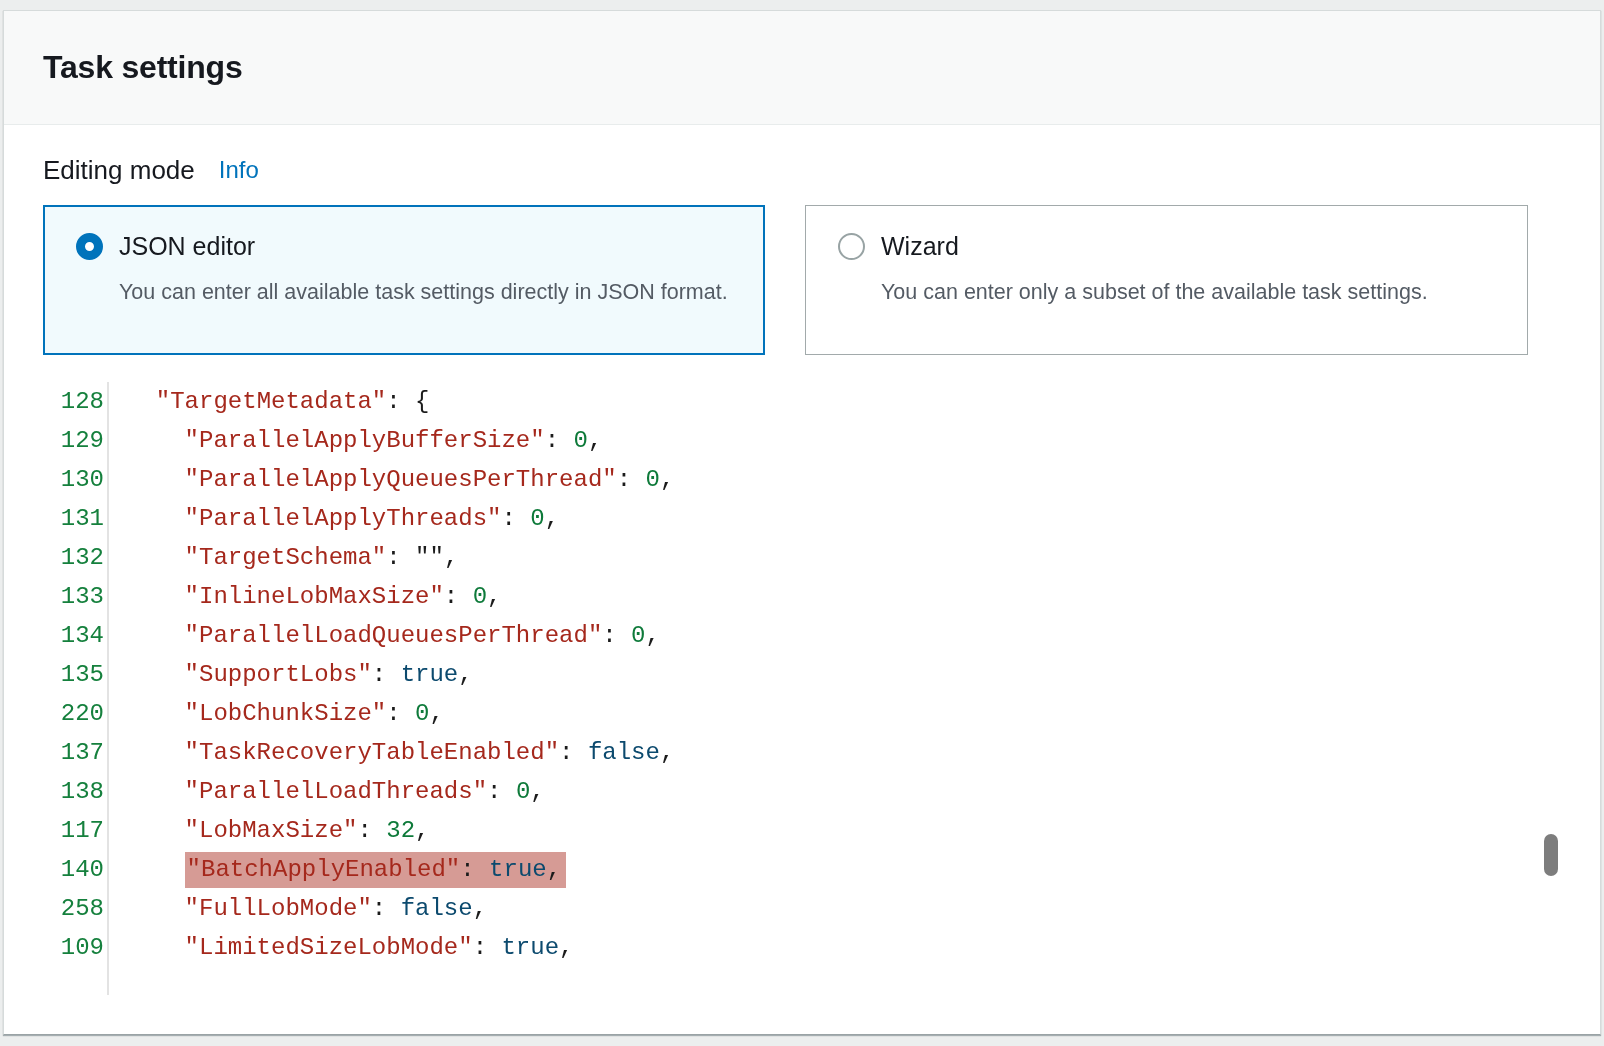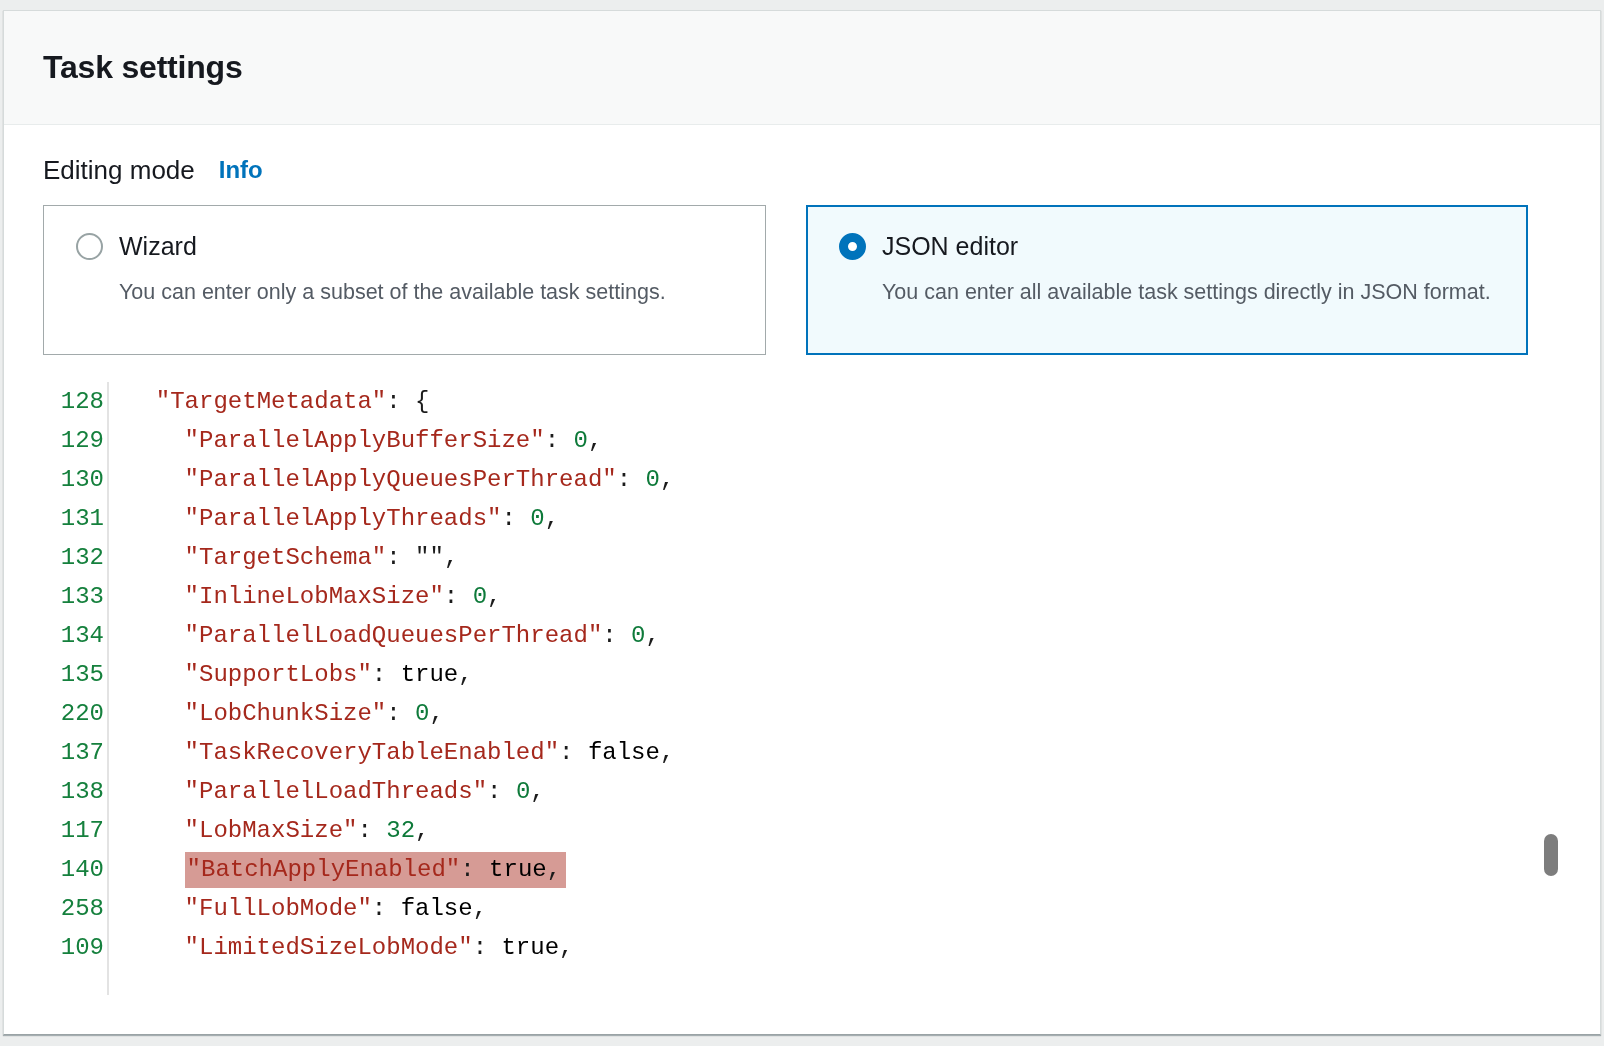--- a/index.html
+++ b/index.html
@@ -18,21 +18,21 @@
   }
   .panel-header{
     box-sizing:border-box;height:114px;
     background:#f8f9f9;border-bottom:1px solid #e8ecec;
     display:flex;align-items:center;padding-left:39px;
   }
   .panel-title{font-size:32px;font-weight:700;margin:0;letter-spacing:-0.2px;}
   .panel-body{padding:0 39px;}
   .mode-row{margin-top:28px;display:flex;align-items:center;gap:24px;}
   .mode-label{font-size:26px;line-height:34px;}
-  .info-link{font-size:24px;font-weight:700;color:#0073bb;text-decoration:none;cursor:pointer;}
+  .info-link{font-size:24px;font-weight:400;color:#0073bb;text-decoration:none;cursor:pointer;}
   .tiles{display:flex;gap:40px;margin-top:18px;}
   .tile{
     box-sizing:border-box;width:723px;height:150px;
     border:1px solid #a2aaab;background:#ffffff;
     padding:25px 26px 0 32px;display:flex;align-items:flex-start;cursor:pointer;
   }
   .tile.selected{
     width:722px;border:2px solid #0073bb;background:#f1fafd;
     padding:24px 25px 0 31px;
   }
@@ -53,53 +53,53 @@
   .gutter{
     box-sizing:content-box;width:61px;text-align:right;
     padding:0 3px 28px 0;border-right:2px solid #e3e3e3;
     color:#15803d;
   }
   .code{padding-left:18px;white-space:pre;}
   .ln,.cl{height:39px;}
   .tok-plain{color:#1b1b1b;}
   .tok-key{color:#a5281c;}
   .tok-num{color:#0e7a3a;}
-  .tok-bool{color:#000000;}
+  .tok-bool{color:#0c4a6e;}
   .tok-punct{color:#1b1b1b;}
   .hl{background:#d69b95;padding:4px 5px 5px 2px;}
   .scroll-thumb{
     position:absolute;top:823px;right:42px;
     width:14px;height:42px;border-radius:7px;background:#7d7d7d;cursor:pointer;
   }
 </style>
 </head>
 <body>
 
 <div class="panel">
   <div class="panel-header">
     <h1 class="panel-title">Task settings</h1>
   </div>
   <div class="panel-body">
     <div class="mode-row">
       <span class="mode-label">Editing mode</span>
       <a class="info-link">Info</a>
     </div>
     <div class="tiles">
+      <div class="tile selected">
+        <span class="radio on"></span>
+        <div class="tile-text">
+          <div class="tile-label">JSON editor</div>
+          <div class="tile-desc desc-json">You can enter all available task settings directly in JSON format.</div>
+        </div>
+      </div>
       <div class="tile">
         <span class="radio"></span>
         <div class="tile-text">
           <div class="tile-label">Wizard</div>
           <div class="tile-desc">You can enter only a subset of the available task settings.</div>
-        </div>
-      </div>
-      <div class="tile selected">
-        <span class="radio on"></span>
-        <div class="tile-text">
-          <div class="tile-label">JSON editor</div>
-          <div class="tile-desc desc-json">You can enter all available task settings directly in JSON format.</div>
         </div>
       </div>
     </div>
     <div class="editor">
       <div class="gutter">
           <div class="ln">128</div>
           <div class="ln">129</div>
           <div class="ln">130</div>
           <div class="ln">131</div>
           <div class="ln">132</div>

